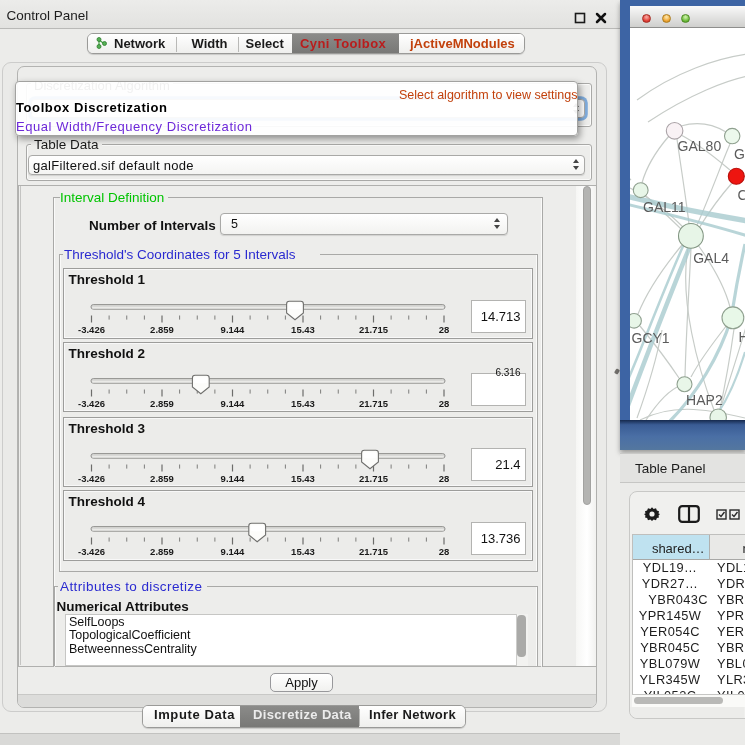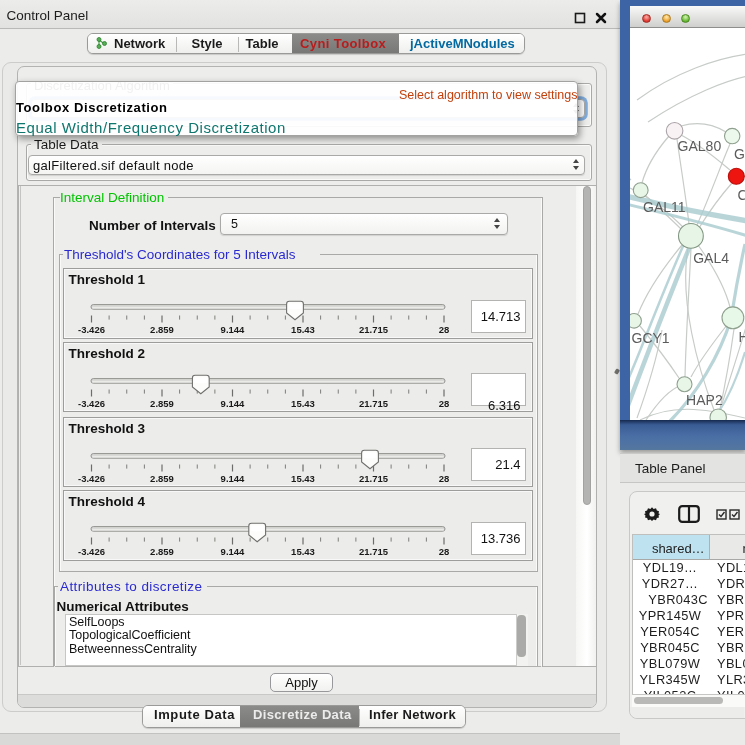--- a/index.html
+++ b/index.html
@@ -47,24 +47,24 @@
   <div class="a" style="left:204px;top:0;width:107px;height:21px;
     background:linear-gradient(#8b8b89,#767674)"></div>
 </div>
 <svg class="a" style="left:95px;top:36px" width="13" height="14" viewBox="0 0 13 14">
   <path d="M4 4 L9 7.5 M4 4 L4 10" stroke="#3f9e3f" stroke-width="1.2" fill="none"></path>
   <circle cx="4" cy="3.5" r="2" fill="#55b055" stroke="#2e7d2e" stroke-width=".8"></circle>
   <circle cx="4" cy="10.5" r="2" fill="#55b055" stroke="#2e7d2e" stroke-width=".8"></circle>
   <circle cx="9.5" cy="7.5" r="2" fill="#55b055" stroke="#2e7d2e" stroke-width=".8"></circle>
   </svg>
 <div class="lbl" style="left:114px;top:36px;font-size:13px;font-weight:700;color:#1a1a1a">Network</div>
-<div class="lbl" style="left:191.5px;top:36px;font-size:13px;font-weight:700;color:#1a1a1a">Style</div>
-<div class="lbl" style="left:245.5px;top:36px;font-size:13px;font-weight:700;color:#1a1a1a">Table</div>
+<div class="lbl" style="left:191.5px;top:36px;font-size:13px;font-weight:700;color:#1a1a1a">Width</div>
+<div class="lbl" style="left:245.5px;top:36px;font-size:13px;font-weight:700;color:#1a1a1a">Select</div>
 <div class="lbl" style="left:300px;top:36px;font-size:13px;font-weight:700;color:#b91c1c;letter-spacing:.4px">Cyni Toolbox</div>
-<div class="lbl" style="left:410px;top:36px;font-size:13px;font-weight:700;color:#0369a1">jActiveMNodules</div>
+<div class="lbl" style="left:410px;top:36px;font-size:13px;font-weight:700;color:#c2410c">jActiveMNodules</div>
 
 <div class="gbox" style="left:25.5px;top:83px;width:566px;height:43.5px"></div>
 <div class="gtitle" style="left:31px;top:77.5px;font-size:13px;color:#2a2a2a">Discretization Algorithm</div>
 <div class="combo" style="left:31px;top:99px;width:554px;height:19px;
   box-shadow:0 0 0 2.8px rgba(100,155,215,.8)"></div>
 <div class="car cup" style="left:572.5px;top:103px"></div>
 <div class="car cdn" style="left:572.5px;top:110px"></div>
 
 <div class="gbox" style="left:25.5px;top:143.5px;width:566px;height:37px"></div>
 <div class="gtitle" style="left:31px;top:137px;font-size:13.5px;color:#1a1a1a">Table Data</div>
@@ -123,21 +123,21 @@
     <text x="310.50" y="64.5" font-size="9.5" font-weight="700" fill="#1a1a1a" text-anchor="middle" font-family="Liberation Sans">21.715</text>
     <text x="381.00" y="64.5" font-size="9.5" font-weight="700" fill="#1a1a1a" text-anchor="middle" font-family="Liberation Sans">28</text>
     <path d="M223.60 36 L223.60 45 L232.00 51.8 L240.40 45 L240.40 36 Q240.40 33.3 237.70 33.3 L226.30 33.3 Q223.60 33.3 223.60 36 Z" fill="#fcfcfa" stroke="#6f6f6d" stroke-width="1.1"></path>
     <path d="M225.50 40.5 Q232.00 42.5 238.50 40.5 L238.50 35.6 L225.50 35.6 Z" fill="#ffffff"></path>
   </svg>
 <div class="a" style="left:62.5px;top:341.6px;width:470.5px;height:70.3px;background:#ececea;
   border:1px solid #9d9d9b;box-shadow:inset 0 0 0 1px rgba(255,255,255,.65)"></div>
 <div class="lbl" style="left:68.5px;top:345.6px;font-size:13.5px;font-weight:700">Threshold 2</div>
 <div class="a" style="left:470.5px;top:373.40000000000003px;width:55px;height:32.8px;background:#fff;
   border:1.5px solid #b3b3b1"></div>
-<div class="lbl" style="right:224.5px;top:398px;font-size:13px;text-align:right">6.316</div>
+<div class="lbl" style="right:224.5px;top:367px;font-size:10px;text-align:right">6.316</div>
 <svg class="a" style="left:62.5px;top:341.6px" width="471" height="71" viewBox="0 0 471 71">
     <rect x="28" y="36.6" width="354" height="4.6" rx="2.3" fill="#d9d9d7" stroke="#91918f" stroke-width="1"></rect>
     <rect x="29" y="39.2" width="352" height="1.4" rx="0.7" fill="#efefed"></rect>
     <path d="M46.12 47.5 V51.6 M63.75 47.5 V51.6 M81.38 47.5 V51.6 M116.62 47.5 V51.6 M134.25 47.5 V51.6 M151.88 47.5 V51.6 M187.12 47.5 V51.6 M204.75 47.5 V51.6 M222.38 47.5 V51.6 M257.62 47.5 V51.6 M275.25 47.5 V51.6 M292.88 47.5 V51.6 M328.12 47.5 V51.6 M345.75 47.5 V51.6 M363.38 47.5 V51.6" stroke="#7d7d7b" stroke-width="1"></path>
     <path d="M28.50 47.5 V54.6 M99.00 47.5 V54.6 M169.50 47.5 V54.6 M240.00 47.5 V54.6 M310.50 47.5 V54.6 M381.00 47.5 V54.6" stroke="#6d6d6b" stroke-width="1.2"></path>
     <text x="28.50" y="64.5" font-size="9.5" font-weight="700" fill="#1a1a1a" text-anchor="middle" font-family="Liberation Sans">-3.426</text>
     <text x="99.00" y="64.5" font-size="9.5" font-weight="700" fill="#1a1a1a" text-anchor="middle" font-family="Liberation Sans">2.859</text>
     <text x="169.50" y="64.5" font-size="9.5" font-weight="700" fill="#1a1a1a" text-anchor="middle" font-family="Liberation Sans">9.144</text>
     <text x="240.00" y="64.5" font-size="9.5" font-weight="700" fill="#1a1a1a" text-anchor="middle" font-family="Liberation Sans">15.43</text>
     <text x="310.50" y="64.5" font-size="9.5" font-weight="700" fill="#1a1a1a" text-anchor="middle" font-family="Liberation Sans">21.715</text>
@@ -218,21 +218,21 @@
 
 <div class="a" style="left:614.5px;top:368.5px;width:4px;height:5px;background:#55534f;
   border-radius:1px;transform:rotate(30deg);opacity:.8"></div>
 
 <div class="a" style="left:14.5px;top:80.8px;width:563px;height:55.5px;
   background:rgba(255,255,255,.93);border:1px solid #a2a2a0;border-radius:4px;
   box-shadow:2px 3px 7px rgba(0,0,0,.4)"></div>
 <div class="lbl" style="left:14.5px;top:88px;width:563px;text-align:right;font-size:12.5px;
   font-weight:400;color:#c2410c">Select algorithm to view settings</div>
 <div class="lbl" style="left:16px;top:99.5px;font-size:13px;font-weight:700;letter-spacing:.6px;color:#000">Toolbox Discretization</div>
-<div class="lbl" style="left:16px;top:119px;font-size:15px;letter-spacing:.55px;color:#0f766e">Equal Width/Frequency Discretization</div>
+<div class="lbl" style="left:16px;top:119px;font-size:13px;letter-spacing:.55px;color:#6d28d9">Equal Width/Frequency Discretization</div>
 
 <div class="a" style="left:619.5px;top:0;width:126px;height:450px;background:#3d64a4;
   box-shadow:0 3px 5px rgba(0,0,0,.35)"></div>
 <div class="a" style="left:619.5px;top:420px;width:126px;height:30px;
   background:linear-gradient(#16294d 0%,#3a5c94 16%,#4a6fa5 55%,#54779f 100%)"></div>
 <div class="a" style="left:630px;top:5.5px;width:115px;height:22.5px;
   background:linear-gradient(#f9f9f9,#cfcfcd);border-bottom:1px solid #8e8e8c"></div>
 <div class="a" style="left:642.3px;top:13.8px;width:9px;height:9px;border-radius:50%;
   background:radial-gradient(circle at 50% 30%,#f49d97 12%,#e4443a 60%,#b3261e);
   border:.5px solid #a62a22"></div>

